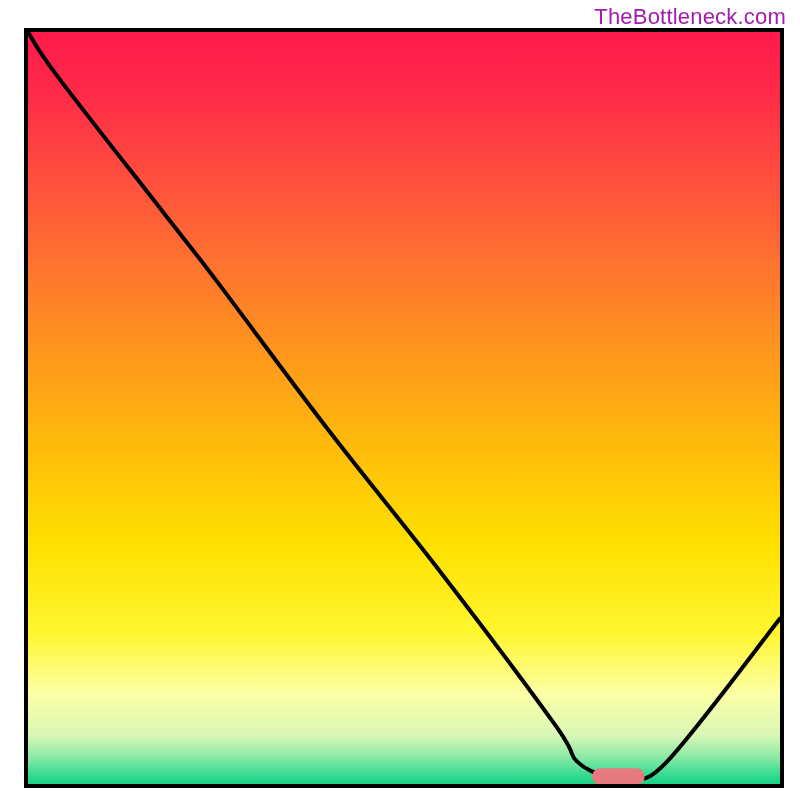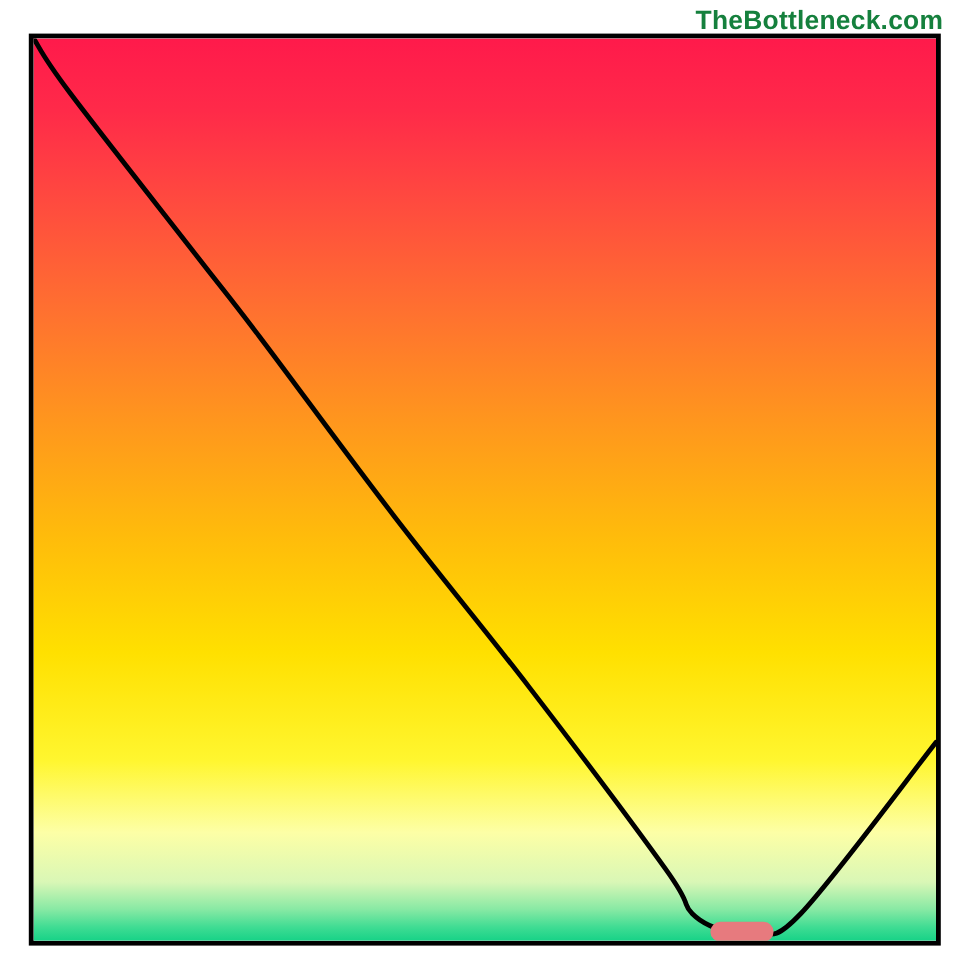--- a/index.html
+++ b/index.html
@@ -14,22 +14,22 @@
   .frame {
     position: relative;
     width: 800px;
     height: 800px;
   }
   .watermark {
     position: absolute;
     top: 4px;
     right: 14px;
     font-size: 22px;
-    font-weight: 700;
-    color: #15803d;
+    font-weight: 400;
+    color: #a21caf;
     letter-spacing: 0.2px;
   }
   .plot {
     position: absolute;
     left: 24px;
     top: 28px;
     width: 752px;
     height: 752px;
     border: 4px solid #000;
     box-sizing: content-box;

